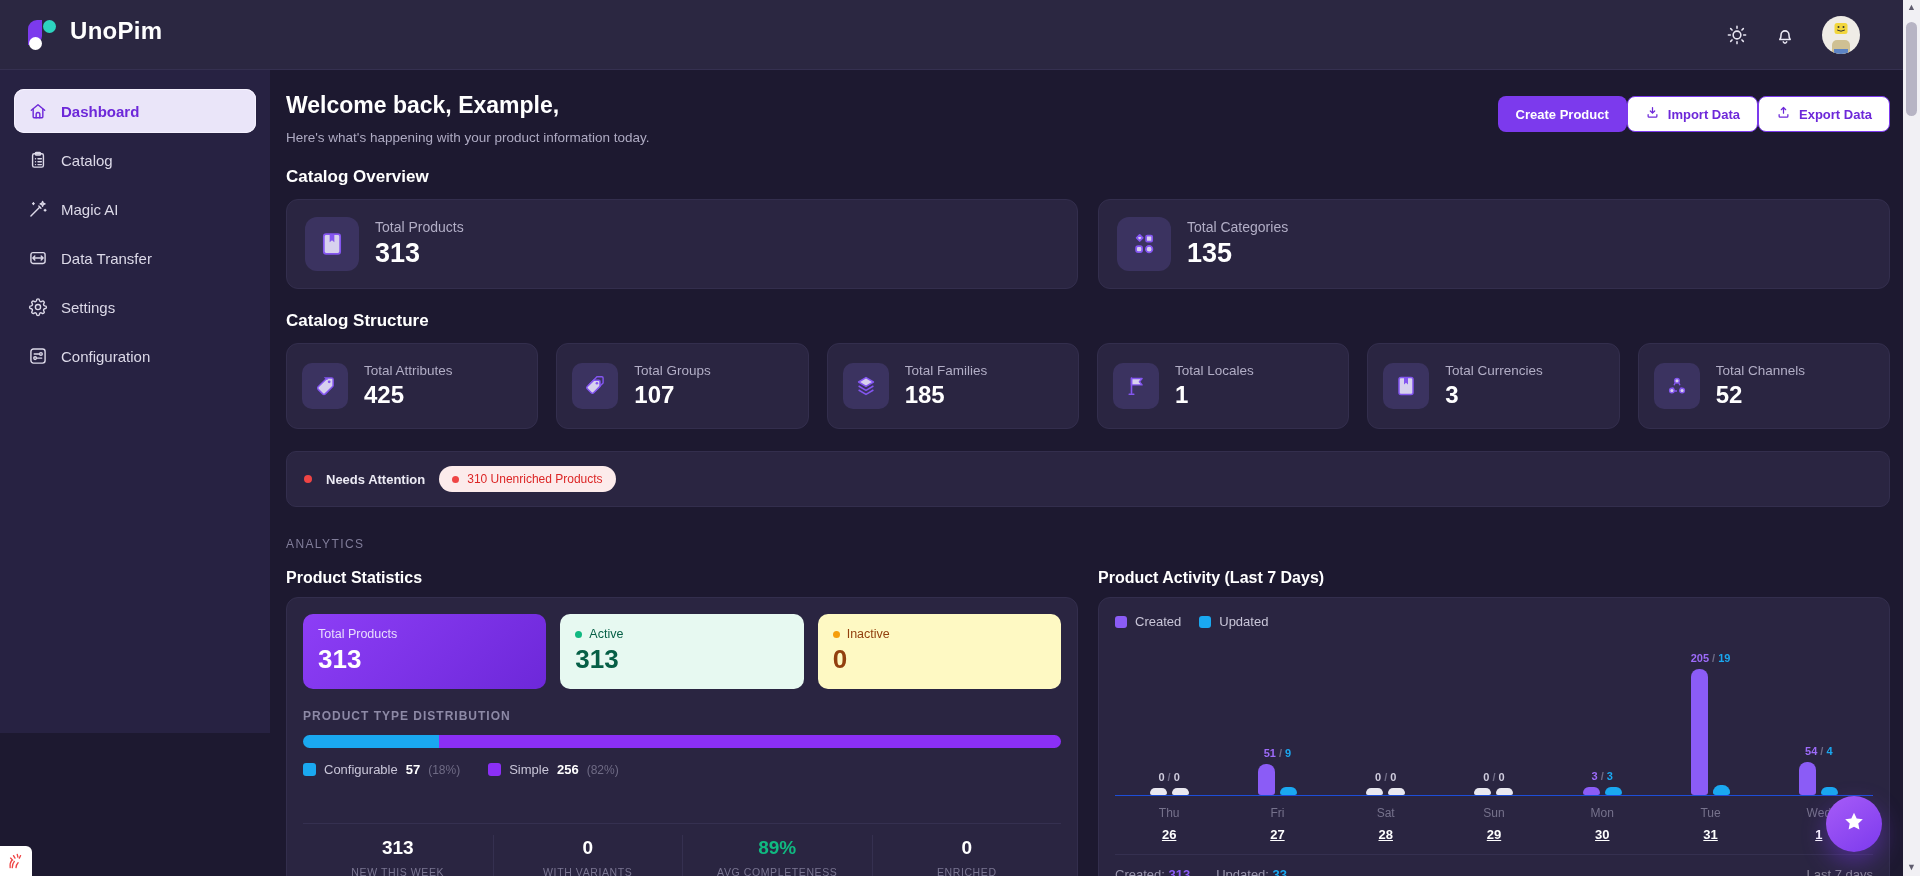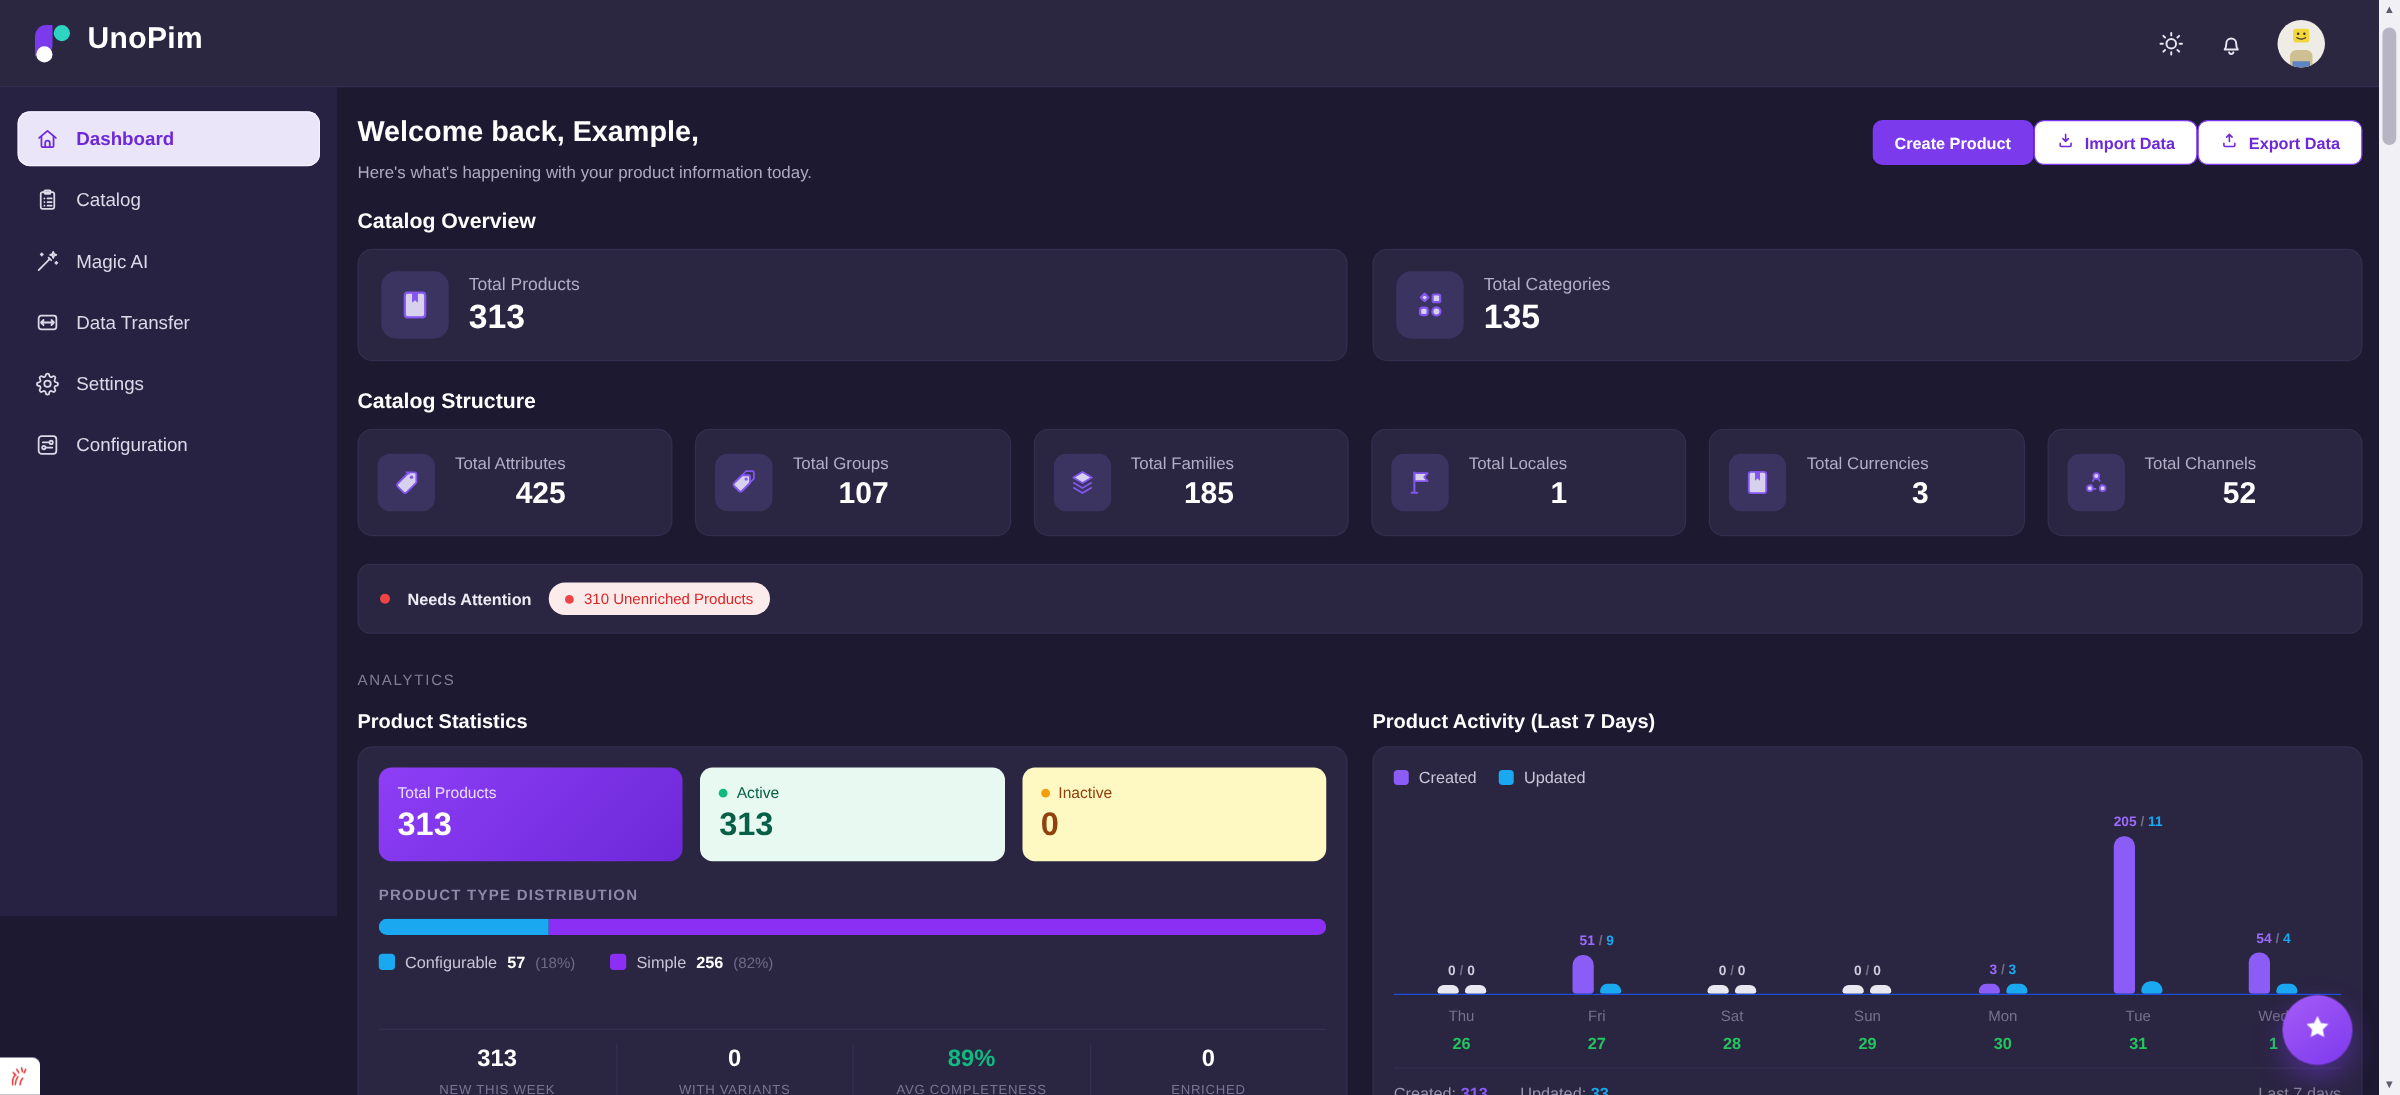--- a/index.html
+++ b/index.html
@@ -32,21 +32,21 @@
   .welcome-sub { margin-top:11px; font-size:13.5px; color:#aeaac2; }
   .actions { display:flex; margin-top:4px; }
   .btn { height:36px; border-radius:8px; font-size:13px; font-weight:700; display:flex; align-items:center; gap:8px; padding:0 17px; cursor:pointer; border:1px solid transparent; font-family:inherit; }
   .btn svg { width:15px; height:15px; }
   .btn-primary { background:#7c3aed; color:#fff; }
   .btn-outline { background:#ffffff; border-color:#7c3aed; color:#6d28d9; }
 
   
   .sec-heading { font-size:17px; font-weight:700; margin:22px 0 12px; }
   .cards-2 { display:grid; grid-template-columns:1fr 1fr; gap:20px; }
-  .cards-6 { display:grid; grid-template-columns:repeat(6,1fr); gap:18px;text-align:right; }
+  .cards-6 { display:grid; grid-template-columns:repeat(6,1fr); gap:18px; }
   .kpi-card { background:#2a2541; border:1px solid #332e4d; border-radius:12px; padding:16px 18px; display:flex; align-items:center; gap:16px; }
   .cards-2 .kpi-card { height:90px; }
   .cards-6 .kpi-card { height:86px; padding:14px 15px; }
   .chip { border-radius:12px; background:#3b3360; display:flex; align-items:center; justify-content:center; flex-shrink:0; color:#d7d1ee; }
   .cards-2 .chip { width:54px; height:54px; } .cards-2 .chip svg { width:28px; height:28px; }
   .cards-6 .chip { width:46px; height:46px; border-radius:10px; } .cards-6 .chip svg { width:24px; height:24px; }
   .kpi-label { font-size:14px; color:#b2aec6; }
   .cards-6 .kpi-label { font-size:13.5px; }
   .kpi-value { font-size:27px; font-weight:700; margin-top:3px; color:#fff; }
   .cards-6 .kpi-value { font-size:24px; }
@@ -90,21 +90,21 @@
   
   .pa-legend { display:flex; gap:18px; }
   .pa-chart { flex:1; display:flex; align-items:stretch; margin-top:4px; }
   .pa-col { flex:1; display:flex; flex-direction:column; justify-content:flex-end; align-items:center; }
   .pa-vallabel { font-size:11px; font-weight:700; margin-bottom:5px; white-space:nowrap; }
   .pa-bars { display:flex; align-items:flex-end; gap:5px; }
   .pa-bar { width:17px; border-radius:8px 8px 3px 3px; }
   .pa-days { display:flex; border-top:1px solid #1d4ed8; padding-top:10px; }
   .pa-daycol { flex:1; text-align:center; }
   .pa-dayname { font-size:12px; color:#76728c; }
-  .pa-daydate { font-size:13px; font-weight:700; color:#22c55e; margin-top:7px; }
+  .pa-daydate { font-size:13px; font-weight:700; color:#ffffff; margin-top:7px;text-decoration:underline; }
   .pa-footer { border-top:1px solid #353050; margin-top:12px; padding-top:12px; display:flex; align-items:center; font-size:13px; color:#9a96ae; }
   .pa-footer .grp { margin-right:26px; }
   .pa-footer b { font-weight:700; }
   .pa-range { margin-left:auto; color:#8a8699; }
 
   
   .fab { position:fixed; right:38px; bottom:24px; width:56px; height:56px; border-radius:50%; background:linear-gradient(145deg,#a75cf8,#7c3aed); display:flex; align-items:center; justify-content:center; box-shadow:0 10px 24px rgba(124,58,237,.45); cursor:pointer; z-index:30; }
   .fab svg { width:24px; height:24px; }
   .scrollbar { position:fixed; top:0; right:0; width:17px; height:876px; background:#f1f0f4; z-index:40; display:flex; flex-direction:column; align-items:center; }
   .sb-arrow { font-size:9px; color:#5f5c6e; line-height:14px; height:14px; cursor:pointer; }
@@ -481,21 +481,21 @@
     <div class="pa-vallabel">
       <span style="color:#9d6bfa">3</span><span style="color:#6f6b85"> / </span><span style="color:#1aa8f0">3</span>
     </div>
     <div class="pa-bars">
       <span class="pa-bar" style="height:8px;background:#8b5cf6"></span>
       <span class="pa-bar" style="height:8px;background:#1aa8f0"></span>
     </div>
               </div>
               <div class="pa-col">
     <div class="pa-vallabel">
-      <span style="color:#9d6bfa">205</span><span style="color:#6f6b85"> / </span><span style="color:#1aa8f0">11</span>
+      <span style="color:#9d6bfa">205</span><span style="color:#6f6b85"> / </span><span style="color:#1aa8f0">19</span>
     </div>
     <div class="pa-bars">
       <span class="pa-bar" style="height:126px;background:#8b5cf6"></span>
       <span class="pa-bar" style="height:10px;background:#1aa8f0"></span>
     </div>
               </div>
               <div class="pa-col">
     <div class="pa-vallabel">
       <span style="color:#9d6bfa">54</span><span style="color:#6f6b85"> / </span><span style="color:#1aa8f0">4</span>
     </div>

